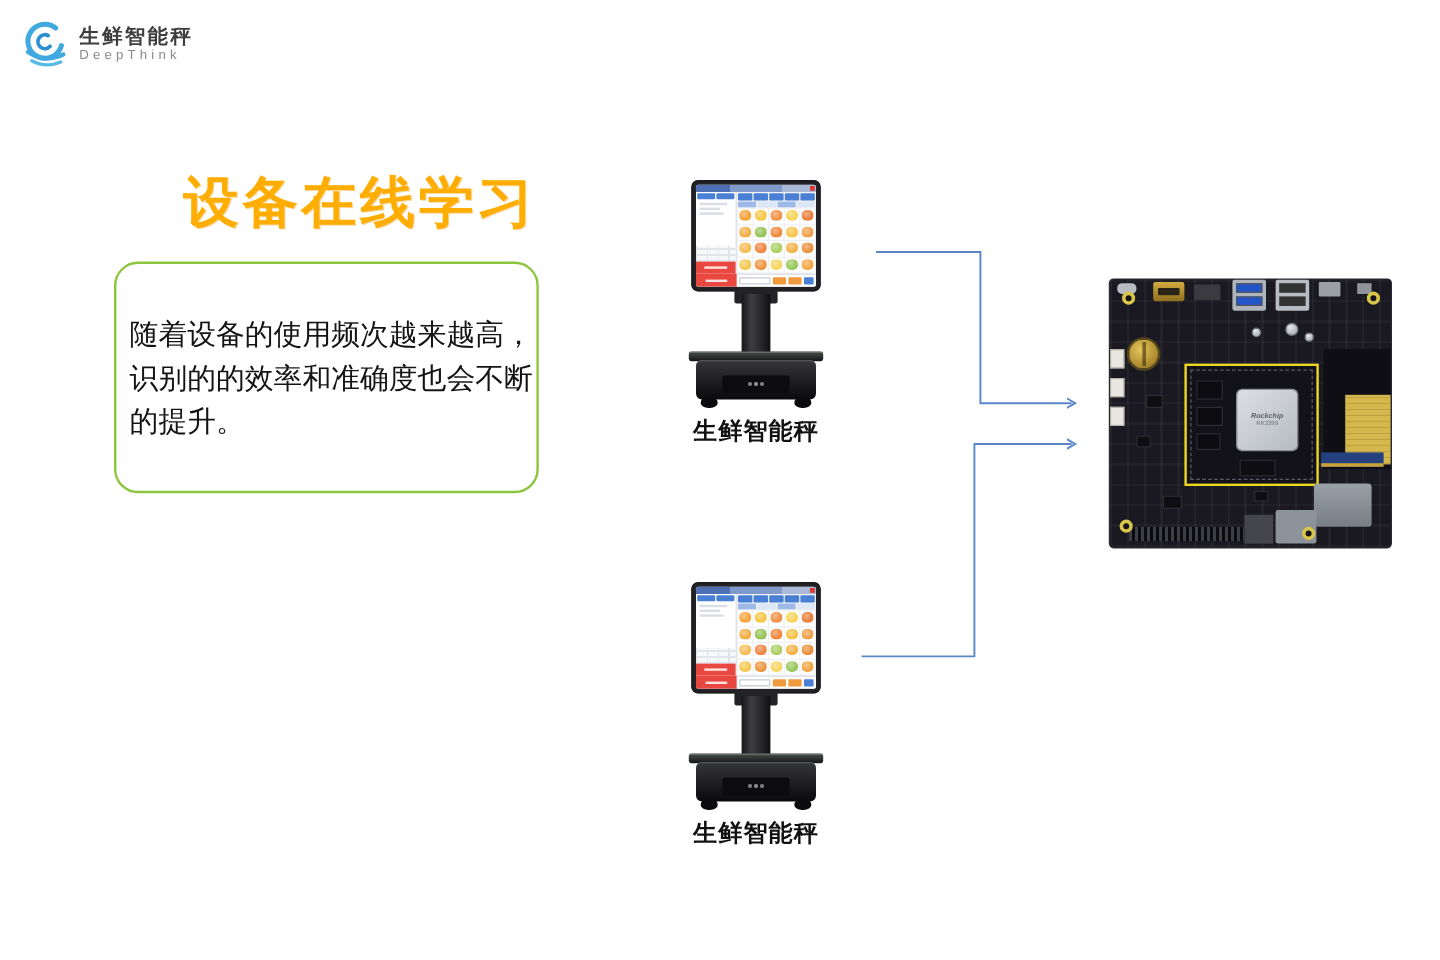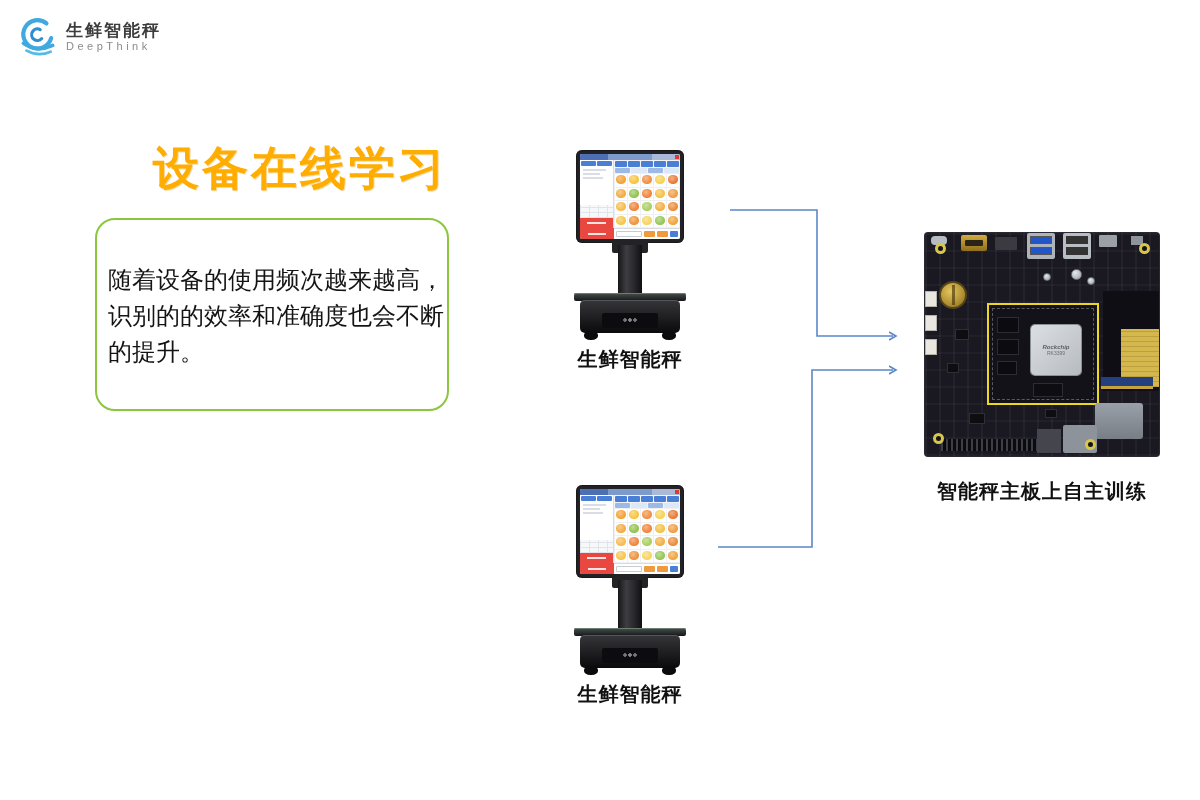--- a/index.html
+++ b/index.html
@@ -475,14 +475,13 @@
     <div class="p hole h3"></div>
     <div class="p hole h4"></div>
     <div class="p cap c1"></div>
     <div class="p cap c2"></div>
     <div class="p cap c3"></div>
     <div class="p smallchip s1"></div>
     <div class="p smallchip s2"></div>
     <div class="p smallchip s3"></div>
     <div class="p smallchip s4"></div>
   </div>
-  <div class="board-label">智能秤主板上自主训练</div>
 </div>
 
 </body></html>

